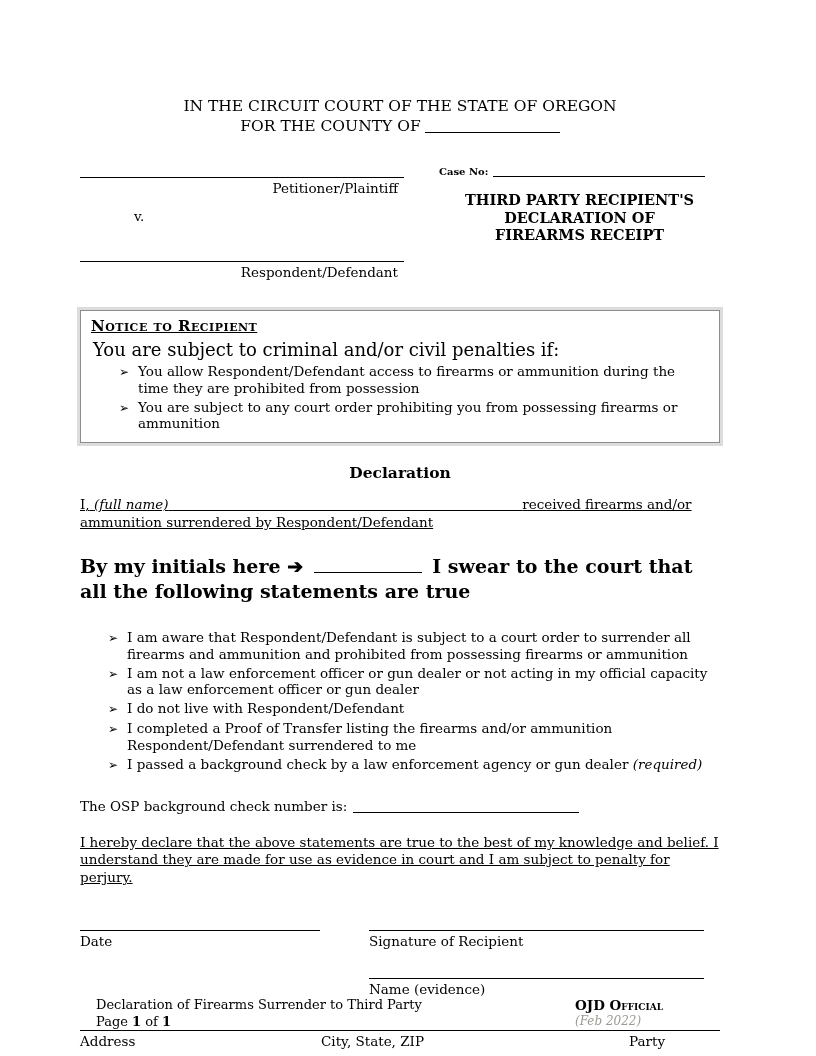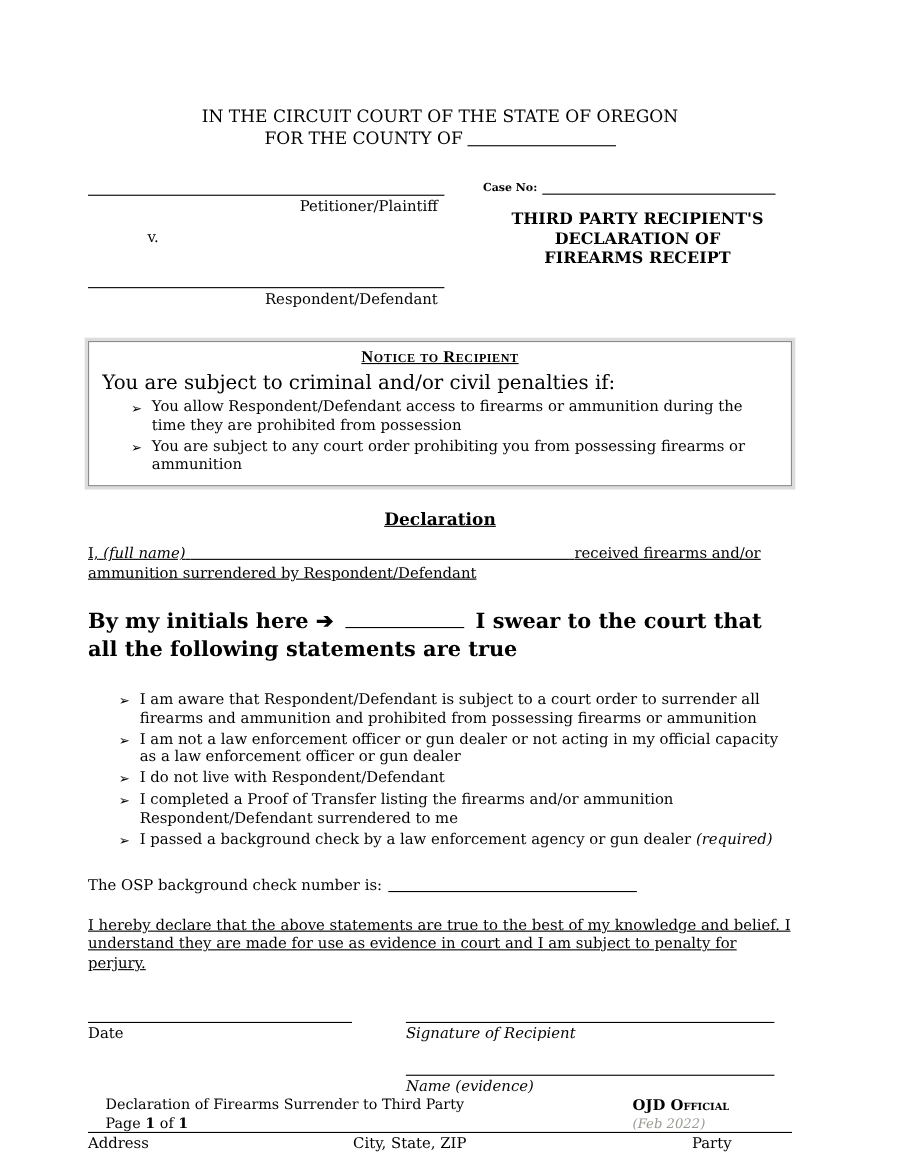--- a/index.html
+++ b/index.html
@@ -37,47 +37,47 @@
   .form-title { font-weight:bold; font-size:14.5px; text-align:center; margin-top:14px; line-height:1.2; }
 
   
   .notice-box {
     margin-top:30px;
     border:1px solid #8c8c8c;
     box-shadow:0 0 0 3px #dcdcdc;
     padding:6px 10px 10px 10px;
   }
   .notice-heading {
-    text-align:center; font-weight:bold; font-variant:small-caps;
-    text-decoration:underline; font-size:15px; letter-spacing:0.5px;font-family:Liberation Serif, serif;
+    font-weight:bold; font-variant:small-caps;
+    text-decoration:underline; font-size:15px; letter-spacing:0.5px;
   }
   .notice-intro { font-size:18px; margin-top:4px; padding-left:2px; }
   .arrow-list { list-style:none; margin:3px 0 0 0; padding:0 0 0 28px; }
   .arrow-list li { display:flex; gap:9px; font-size:13.5px; line-height:1.24; margin-top:2px; }
   .bullet { flex:0 0 auto; font-size:12px; line-height:1.5; }
   .li-text { flex:1 1 auto; }
 
   
-  .decl-heading { text-align:center; font-weight:bold; text-decoration:underline; font-size:15.5px; margin-top:20px; }
+  .decl-heading { text-align:center; font-weight:bold; font-size:15.5px; margin-top:20px; }
   .body-para { font-size:13.5px; line-height:1.32;text-decoration:underline; }
   .fullname-para { margin-top:14px; }
   .fullname-blank { width:345px; }
   .initials-heading { margin-top:22px; font-weight:bold; font-size:19px; line-height:1.3; }
   .initials-blank { width:108px; margin:0 4px; }
   .arrow-icon { font-weight:bold; }
   .statements { margin-top:26px; padding-left:28px; }
   .osp-row { margin-top:24px; font-size:13.5px; }
   .osp-blank { width:226px; margin-left:6px; }
   .perjury { margin-top:20px; }
 
   
   .sig-area { margin-top:28px; font-size:13.5px; }
   .sig-row1 { display:flex; }
   .sig-col-left { width:240px; flex:0 0 auto; }
-  .sig-col-right { width:335px; flex:0 0 auto; margin-left:49px;font-style:italic; }
+  .sig-col-right { width:335px; flex:0 0 auto; margin-left:49px; }
   .sig-line { border-bottom:1px solid #000; height:16px; }
   .sig-label { margin-top:2px; }
   .sig-line.second { margin-top:14px; }
   .addr-row { margin-top:20px; }
   .addr-line { border-bottom:1px solid #000; height:14px; }
   .addr-labels { display:grid; grid-template-columns:241px 308px 1fr; margin-top:2px; }
 
   
   .footer { position:absolute; left:96px; width:624px; top:997px; display:flex; font-size:13px; line-height:1.28; }
   .footer-left { flex:1 1 auto; }

